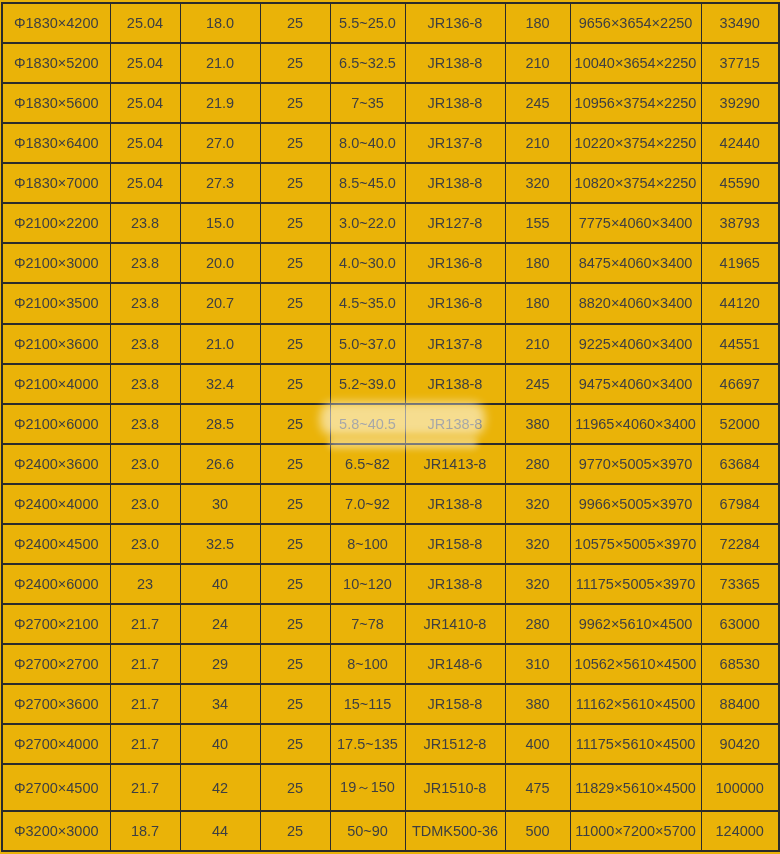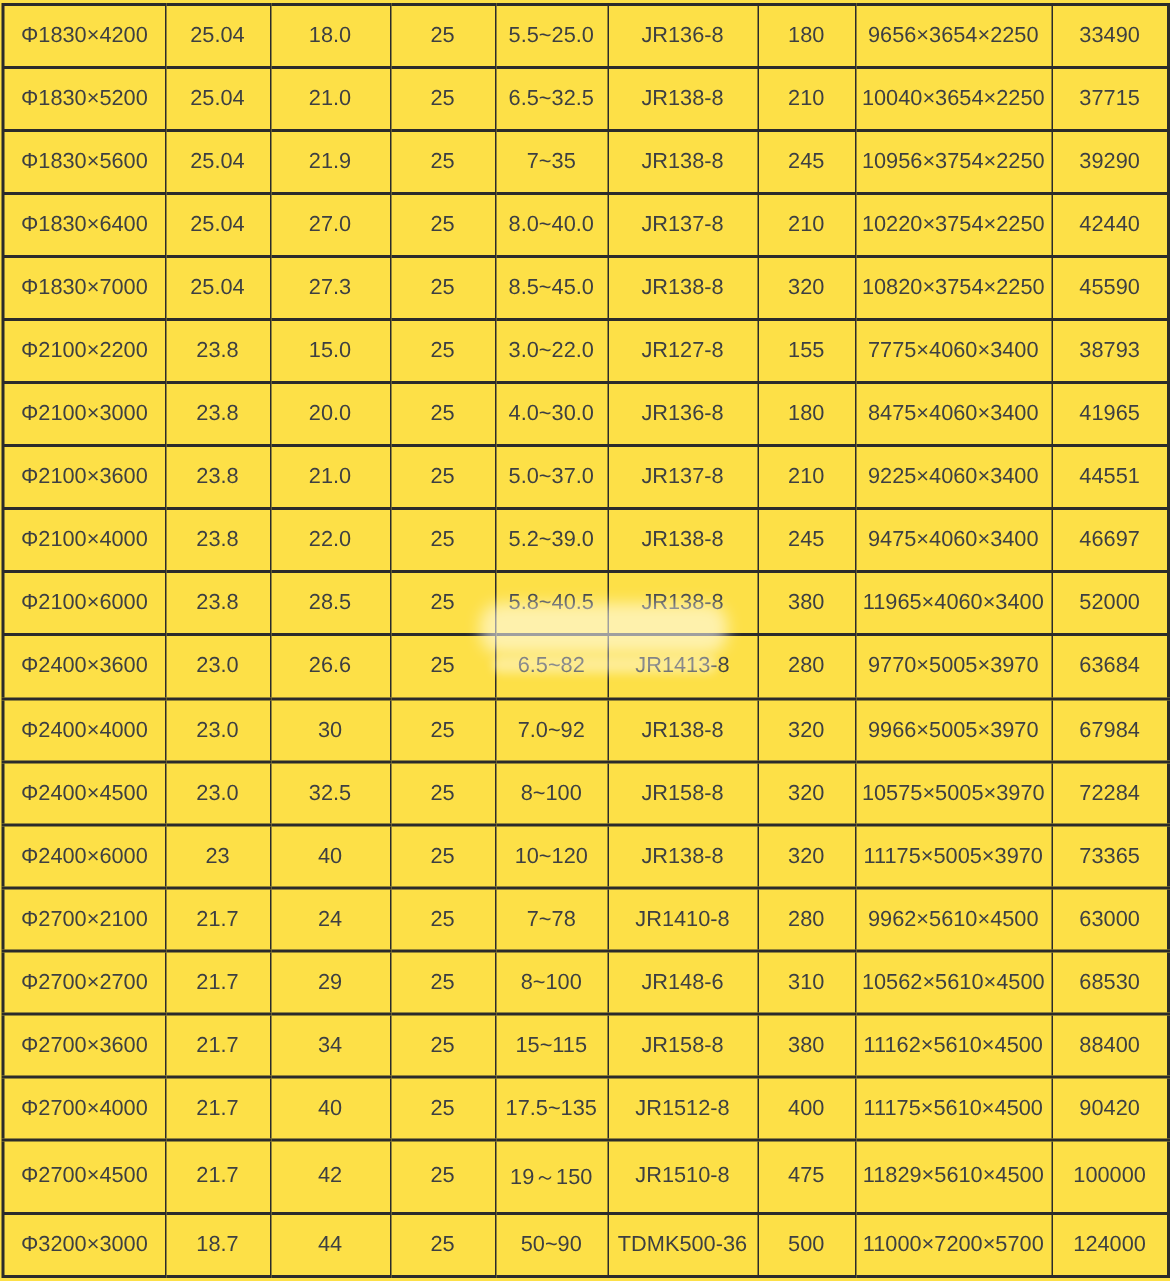--- a/index.html
+++ b/index.html
@@ -4,21 +4,21 @@
 <style>
   html, body {
     margin: 0;
     padding: 0;
     background: #ffffff;
   }
   .page {
     position: relative;
     width: 780px;
     height: 854px;
-    background: #fde047;
+    background: #eab308;
     overflow: hidden;
     font-family: "Liberation Sans", sans-serif;
   }
   table.spec {
     position: absolute;
     left: 1px;
     top: 2px;
     width: 777px;
     height: 850px;
     border-collapse: collapse;
@@ -156,34 +156,45 @@
           <td>23.8</td>
           <td>20.0</td>
           <td>25</td>
           <td>4.0~30.0</td>
           <td>JR136-8</td>
           <td>180</td>
           <td>8475×4060×3400</td>
           <td>41965</td>
         </tr>
         <tr>
+          <td>Φ2100×3500</td>
+          <td>23.8</td>
+          <td>20.7</td>
+          <td>25</td>
+          <td>4.5~35.0</td>
+          <td>JR136-8</td>
+          <td>180</td>
+          <td>8820×4060×3400</td>
+          <td>44120</td>
+        </tr>
+        <tr>
           <td>Φ2100×3600</td>
           <td>23.8</td>
           <td>21.0</td>
           <td>25</td>
           <td>5.0~37.0</td>
           <td>JR137-8</td>
           <td>210</td>
           <td>9225×4060×3400</td>
           <td>44551</td>
         </tr>
         <tr>
           <td>Φ2100×4000</td>
           <td>23.8</td>
-          <td>22.0</td>
+          <td>32.4</td>
           <td>25</td>
           <td>5.2~39.0</td>
           <td>JR138-8</td>
           <td>245</td>
           <td>9475×4060×3400</td>
           <td>46697</td>
         </tr>
         <tr>
           <td>Φ2100×6000</td>
           <td>23.8</td>

